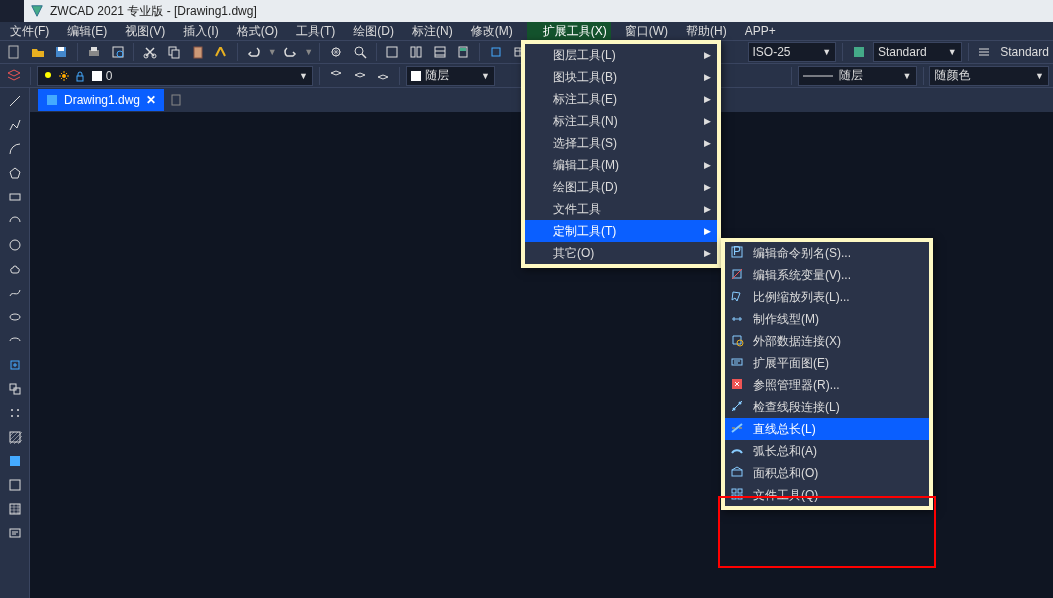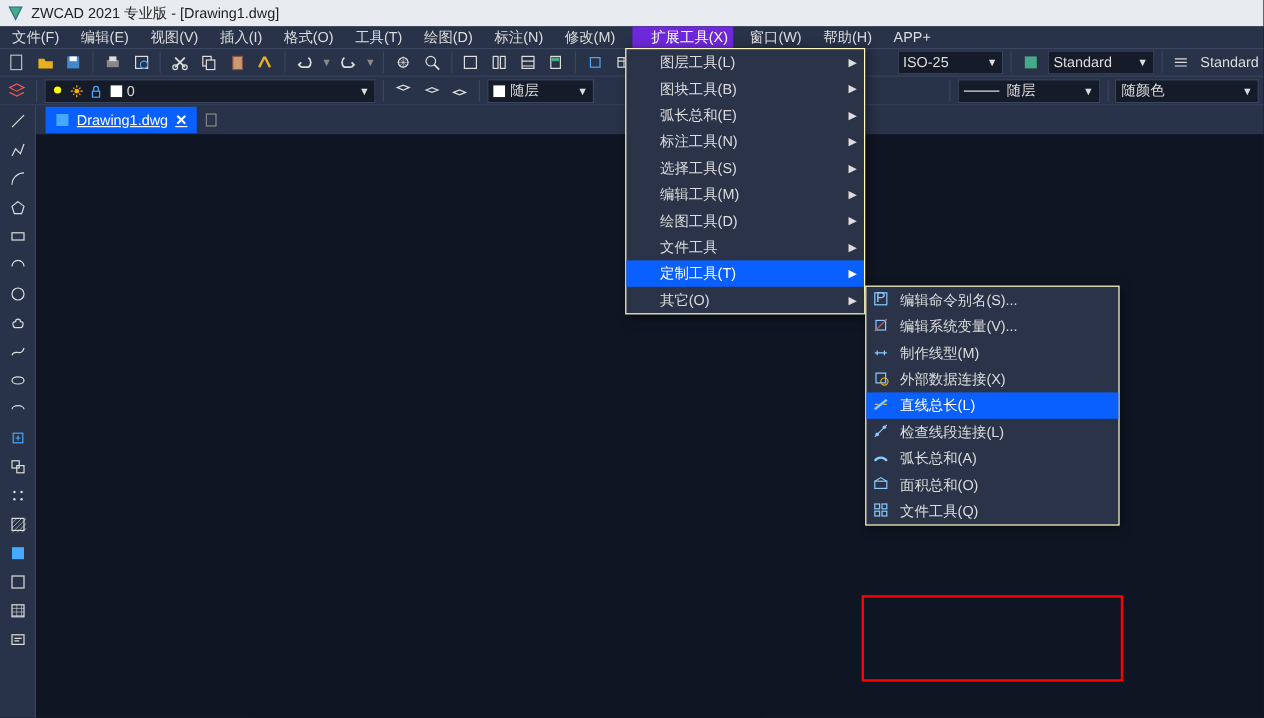--- a/index.html
+++ b/index.html
@@ -1,35 +1,35 @@
 <!DOCTYPE html>
 <html><head>
 <meta charset="utf-8">
 <style>
 * { margin: 0; padding: 0; box-sizing: border-box; font-family: "Microsoft YaHei", SimSun, sans-serif; font-size: 12px; }
 html, body { width: 1053px; height: 598px; background: #1a2030; overflow: hidden; }
-.titlebar { height: 22px; background: #e8ecf0; display: flex; align-items: center; padding: 0 6px; color: #222; }
+.titlebar { height: 22px; background: #e8ecf0; display: flex; align-items: center; padding: 0 6px; color: #222; margin-left: 24px; }
 .titlebar .app-icon { width: 14px; height: 14px; margin-right: 6px; }
 .menubar { height: 18px; background: #283248; display: flex; align-items: center; padding: 0 6px; color: #ddd; gap: 10px; }
 .menubar .mitem { padding: 1px 4px; cursor: default; white-space: nowrap; text-align: center; }
-.menubar .mitem.hi { background: #6d28d9; color: #fff; padding-left: 16px; }
+.menubar .mitem.hi { background: #14532d; color: #fff; padding-left: 16px; }
 .toolbar1 { height: 24px; background: #283248; border-top: 1px solid #3a4560; border-bottom: 1px solid #3a4560; display: flex; align-items: center; padding: 0 4px; gap: 4px; }
 .toolbar2 { height: 24px; background: #283248; border-bottom: 1px solid #3a4560; display: flex; align-items: center; padding: 0 4px; gap: 4px; }
 .toolbtn { width: 20px; height: 20px; display: flex; align-items: center; justify-content: center; color: #ddd; }
 .sep { width: 1px; height: 18px; background: #3a4560; margin: 0 2px; }
 .dropdown { background: #151b28; border: 1px solid #3a4560; color: #ddd; height: 20px; display: flex; align-items: center; padding: 0 4px; }
 .dropdown .arrow { margin-left: auto; font-size: 9px; }
 .side-toolbar { position: absolute; left: 0; top: 88px; width: 30px; bottom: 0; background: #283248; border-right: 1px solid #3a4560; display: flex; flex-direction: column; align-items: center; padding-top: 4px; gap: 6px; }
 .side-toolbar .sbtn { width: 18px; height: 18px; color: #ddd; display: flex; align-items: center; justify-content: center; }
 .tabstrip { position: absolute; left: 30px; top: 88px; right: 0; height: 24px; background: #283248; display: flex; align-items: center; }
-.filetab { display: flex; align-items: center; background: #0a5fff; color: #fff; height: 22px; padding: 0 8px; gap: 6px; font-family: "Courier New", monospace; text-decoration: underline; }
+.filetab { display: flex; align-items: center; background: #0a5fff; color: #fff; height: 22px; padding: 0 8px; gap: 6px; font-family: "Courier New", monospace; }
 .filetab .close { font-weight: bold; cursor: default; }
 .newtab { width: 22px; height: 22px; background: #283248; color: #aaa; display: flex; align-items: center; justify-content: center; margin-left: 2px; }
 .canvas { position: absolute; left: 30px; top: 112px; right: 0; bottom: 0; background: #0f1522; }
-.menu-popup { position: absolute; background: #2a3348; border: 1px solid #fef9c3; box-shadow: 2px 2px 8px rgba(0,0,0,0.5); color: #ddd; }
+.menu-popup { position: absolute; background: #2a3348; border: 4px solid #fef9c3; box-shadow: 2px 2px 8px rgba(0,0,0,0.5); color: #ddd; }
 .menu-popup .row { display: flex; align-items: center; height: 22px; padding: 0 18px 0 28px; white-space: nowrap; position: relative; }
 .menu-popup .row.hi { background: #0a5fff; color: #fff; }
 .menu-popup .row .arrow { position: absolute; right: 6px; font-size: 9px; }
 .menu-popup .row .ico { position: absolute; left: 5px; width: 16px; height: 16px; }
 .highlight-box { position: absolute; border: 2px solid #f00; pointer-events: none; }
 svg { display: block; }
 </style>
 </head>
 <body>
 
@@ -389,21 +389,21 @@
 <div class="menu-popup" id="menu1" style="left:521px; top:40px; width:200px">
     <div class="row">
       <span>图层工具(L)</span>
       <span class="arrow">▶</span>
     </div>
     <div class="row">
       <span>图块工具(B)</span>
       <span class="arrow">▶</span>
     </div>
     <div class="row">
-      <span>弧长总和(E)</span>
+      <span>标注工具(E)</span>
       <span class="arrow">▶</span>
     </div>
     <div class="row">
       <span>标注工具(N)</span>
       <span class="arrow">▶</span>
     </div>
     <div class="row">
       <span>选择工具(S)</span>
       <span class="arrow">▶</span>
     </div>
@@ -444,52 +444,78 @@
         <svg width="14" height="14" viewBox="0 0 14 14">
           <rect x="3" y="3" width="8" height="8" fill="none" stroke="#8cf"></rect>
           <path d="M2 12L12 2" stroke="#e55"></path>
         </svg>
       </span>
       <span>编辑系统变量(V)...</span>
     </div>
     <div class="row">
       <span class="ico">
         <svg width="14" height="14" viewBox="0 0 14 14">
+          <path d="M3 3l-1 8 3-2 2 3 3-8z" fill="none" stroke="#8cf"></path>
+        </svg>
+      </span>
+      <span>比例缩放列表(L)...</span>
+    </div>
+    <div class="row">
+      <span class="ico">
+        <svg width="14" height="14" viewBox="0 0 14 14">
           <path d="M2 8h10M4 6v4M10 6v4" stroke="#8cf"></path>
         </svg>
       </span>
       <span>制作线型(M)</span>
     </div>
     <div class="row">
       <span class="ico">
         <svg width="14" height="14" viewBox="0 0 14 14">
           <path d="M3 3h8v8H3z" fill="none" stroke="#8cf"></path>
           <circle cx="10" cy="10" r="3" fill="none" stroke="#e8b020"></circle>
         </svg>
       </span>
       <span>外部数据连接(X)</span>
     </div>
-    <div class="row hi">
-      <span class="ico">
-        <svg width="14" height="14" viewBox="0 0 14 14">
-          <path d="M2 11L12 3" stroke="#8cf" stroke-width="2"></path>
-          <path d="M2 7h3M9 7h3" stroke="#e8b020"></path>
-        </svg>
-      </span>
-      <span>直线总长(L)</span>
+    <div class="row">
+      <span class="ico">
+        <svg width="14" height="14" viewBox="0 0 14 14">
+          <rect x="2" y="4" width="10" height="6" fill="none" stroke="#8cf"></rect>
+          <path d="M4 6h6M4 8h4" stroke="#8cf"></path>
+        </svg>
+      </span>
+      <span>扩展平面图(E)</span>
+    </div>
+    <div class="row">
+      <span class="ico">
+        <svg width="14" height="14" viewBox="0 0 14 14">
+          <rect x="2" y="2" width="10" height="10" fill="#e55"></rect>
+          <path d="M5 5l4 4M9 5l-4 4" stroke="#fff"></path>
+        </svg>
+      </span>
+      <span>参照管理器(R)...</span>
     </div>
     <div class="row">
       <span class="ico">
         <svg width="14" height="14" viewBox="0 0 14 14">
           <path d="M2 12L12 2" stroke="#8cf"></path>
           <circle cx="4" cy="10" r="1.5" fill="#8cf"></circle>
           <circle cx="10" cy="4" r="1.5" fill="#8cf"></circle>
         </svg>
       </span>
       <span>检查线段连接(L)</span>
+    </div>
+    <div class="row hi">
+      <span class="ico">
+        <svg width="14" height="14" viewBox="0 0 14 14">
+          <path d="M2 11L12 3" stroke="#8cf" stroke-width="2"></path>
+          <path d="M2 7h3M9 7h3" stroke="#e8b020"></path>
+        </svg>
+      </span>
+      <span>直线总长(L)</span>
     </div>
     <div class="row">
       <span class="ico">
         <svg width="14" height="14" viewBox="0 0 14 14">
           <path d="M2 10a6 6 0 0 1 10 0" fill="none" stroke="#8cf" stroke-width="2"></path>
         </svg>
       </span>
       <span>弧长总和(A)</span>
     </div>
     <div class="row">

